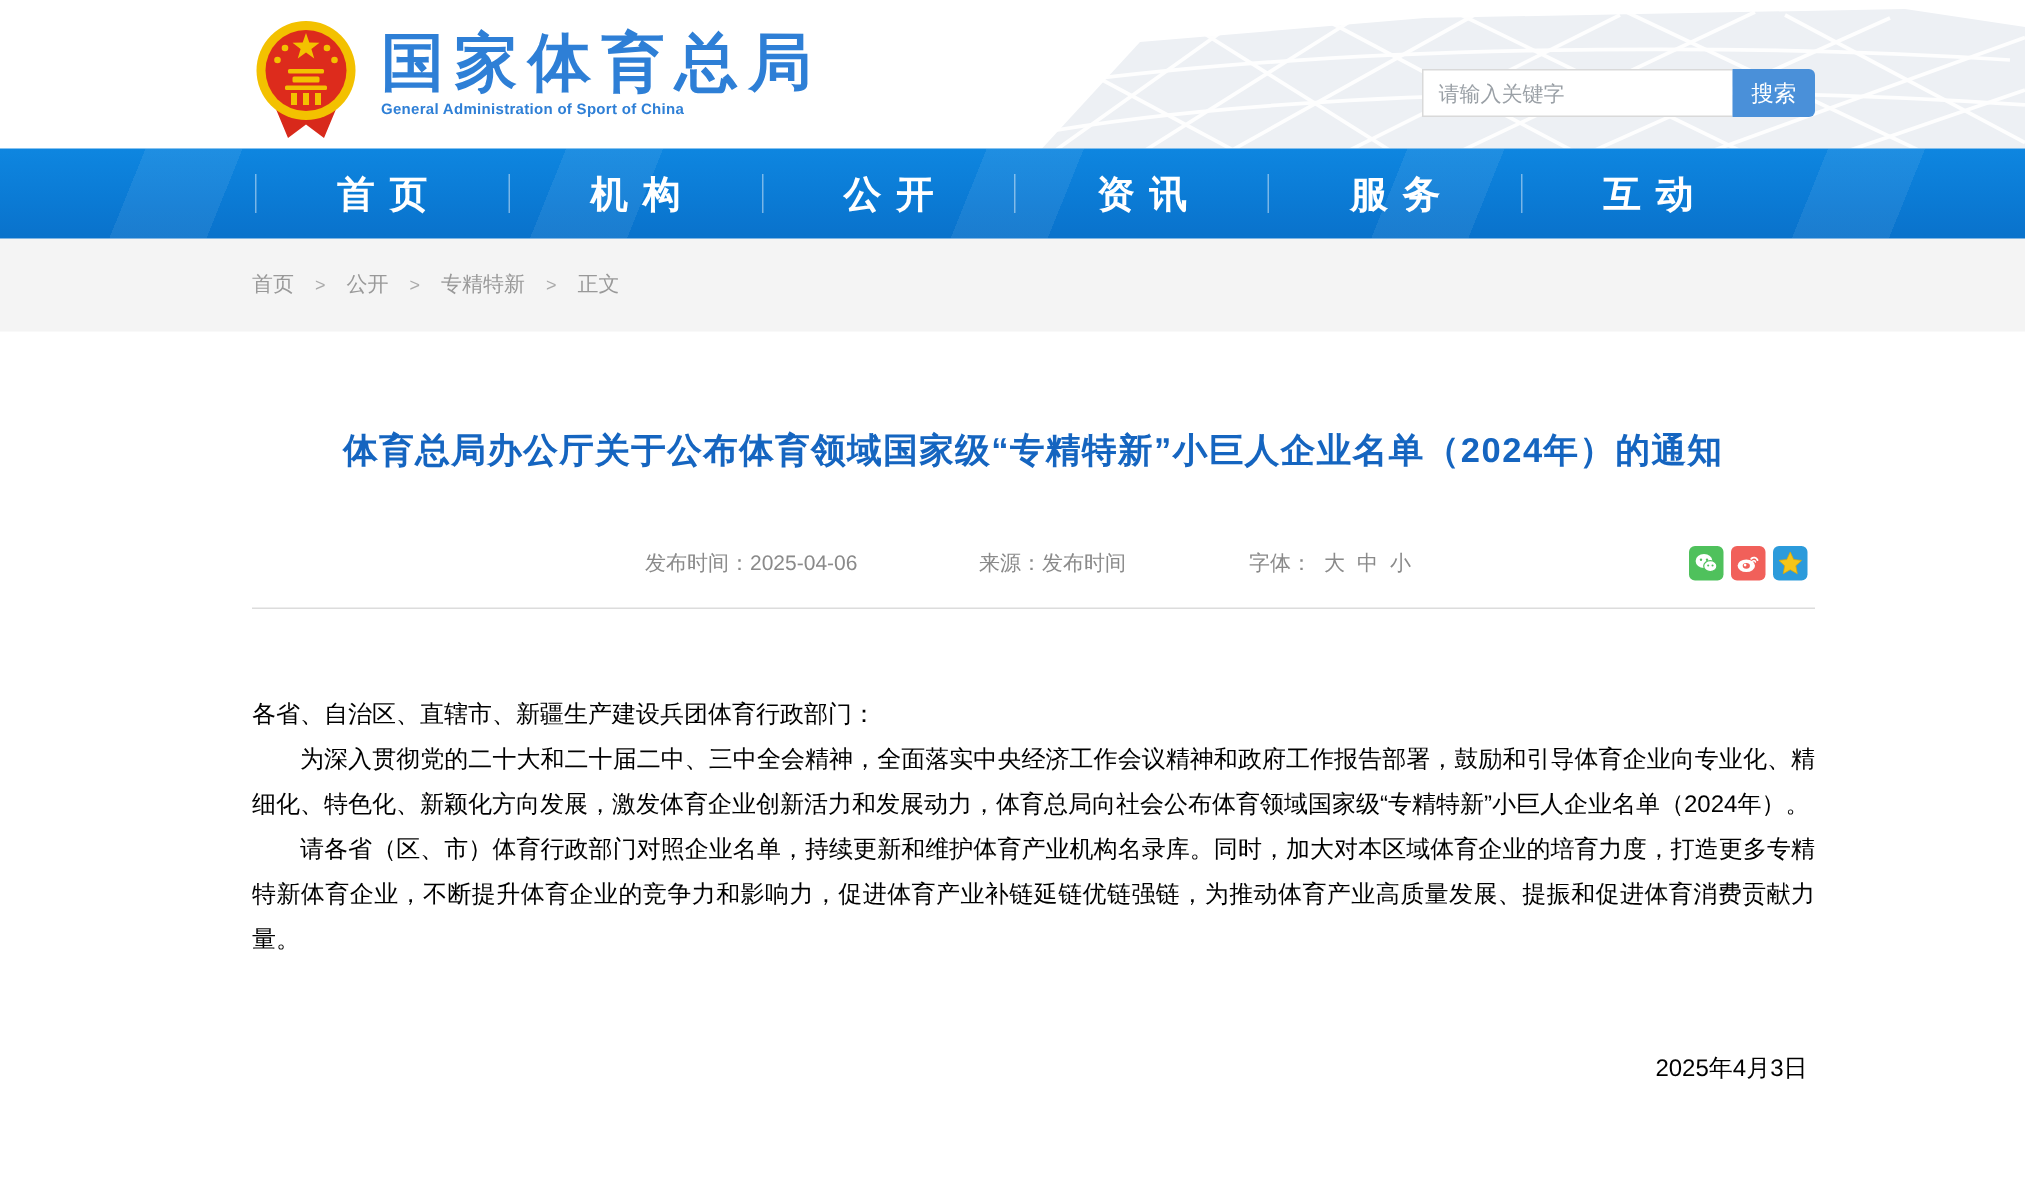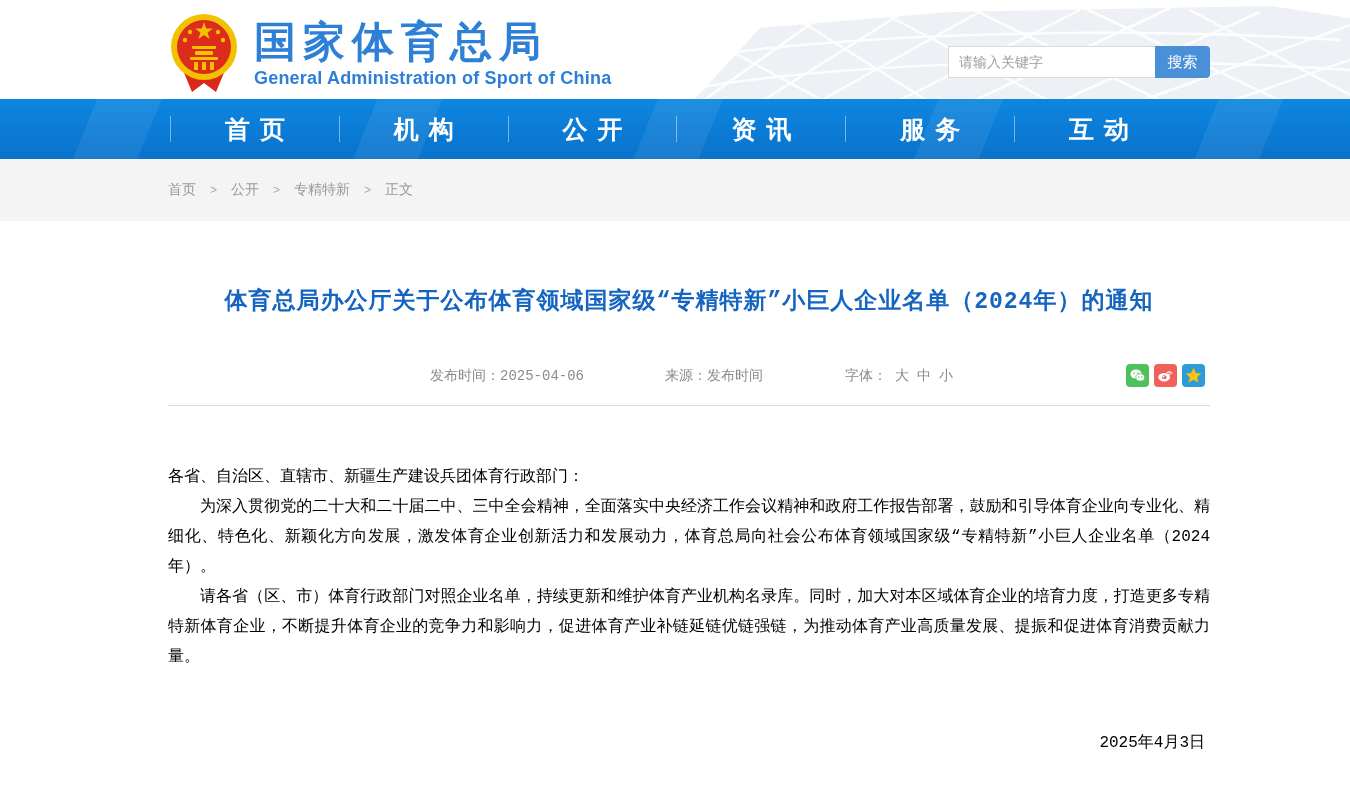--- a/index.html
+++ b/index.html
@@ -6,21 +6,21 @@
   html,body { width:1350px; background:#ffffff; font-family:"Liberation Sans","DejaVu Sans",sans-serif; }
   body { position:relative; height:797px; overflow:hidden; }
 
   
   .header { position:relative; height:99px; background:#ffffff; overflow:hidden; }
   .nest-pattern { position:absolute; right:0; top:0; height:115px; width:700px; pointer-events:none; }
   .brand { position:absolute; left:170px; top:12px; display:flex; align-items:flex-start; }
   .emblem { width:68px; height:82px; margin-right:16px; }
   .brand-text { padding-top:8px; }
   .site-title { font-size:42px; font-weight:bold; color:#2e7fd6; letter-spacing:7px; line-height:44px; }
-  .site-subtitle { font-size:18px; font-weight:bold; color:#2e7fd6; margin-top:4px; letter-spacing:0.2px; }
+  .site-subtitle { font-size:10px; font-weight:bold; color:#2e7fd6; margin-top:4px; letter-spacing:0.2px; }
   .search-box { position:absolute; left:948px; top:46px; display:flex; }
   .search-input { width:207px; height:32px; border:1px solid #d9d9d9; border-right:none; background:#ffffff; padding:0 10px; font-size:14px; color:#333; outline:none; }
   .search-input::placeholder { color:#9aa0a6; }
   .search-btn { width:55px; height:32px; background:#4a90d9; color:#ffffff; border:none; font-size:15px; border-radius:0 4px 4px 0; cursor:pointer; }
 
   
   .nav { position:relative; height:60px; background:linear-gradient(180deg,#0e86e0 0%,#0b7bd5 55%,#0a72cb 100%); overflow:hidden; }
   .nav-streaks { position:absolute; inset:0; background:repeating-linear-gradient(112deg, rgba(255,255,255,0) 0 90px, rgba(255,255,255,0.07) 90px 150px, rgba(255,255,255,0) 150px 260px); }
   .nav-inner { position:absolute; left:170px; top:0; width:1014px; height:60px; display:flex; }
   .nav-item { flex:1; display:flex; align-items:center; justify-content:center; color:#ffffff; font-size:25px; font-weight:bold; letter-spacing:10px; text-indent:10px; border-left:1px solid rgba(255,255,255,0.45); cursor:pointer; position:relative; z-index:2; }
@@ -28,21 +28,21 @@
   .nav-item { height:26px; align-self:center; border-left-width:1px; }
   .nav-inner { align-items:center; }
 
   
   .breadcrumb-bar { height:62px; background:#f4f4f4; display:flex; align-items:center; }
   .breadcrumb { margin-left:168px; font-size:14px; color:#999999; display:flex; align-items:center; gap:14px; }
   .crumb { color:#999999; cursor:pointer; }
   .crumb-sep { color:#aaaaaa; font-size:12px; }
 
   
-  .content { margin:0 140px 0 168px;font-family:Liberation Mono, monospace; }
+  .content { margin:0 140px 0 168px; }
   .article-title { margin-top:64px; text-align:center; font-size:23px; font-weight:bold; color:#1565c0; letter-spacing:1px; }
   .meta-row { margin-top:48px; display:flex; align-items:center; font-size:14px; color:#8a8a8a; padding-bottom:18px; border-bottom:1px solid #dcdcdc; }
   .meta-time { margin-left:262px; }
   .meta-source { margin-left:81px; }
   .meta-font { margin-left:82px; display:flex; gap:8px; align-items:center; }
   .font-opt { color:#8a8a8a; cursor:pointer; }
   .share { margin-left:auto; margin-right:5px; display:flex; gap:5px; }
   .share-icon { width:23px; height:23px; border-radius:4px; display:flex; align-items:center; justify-content:center; cursor:pointer; }
   .share-wechat { background:#4fc15c; }
   .share-weibo { background:#f1605a; }

